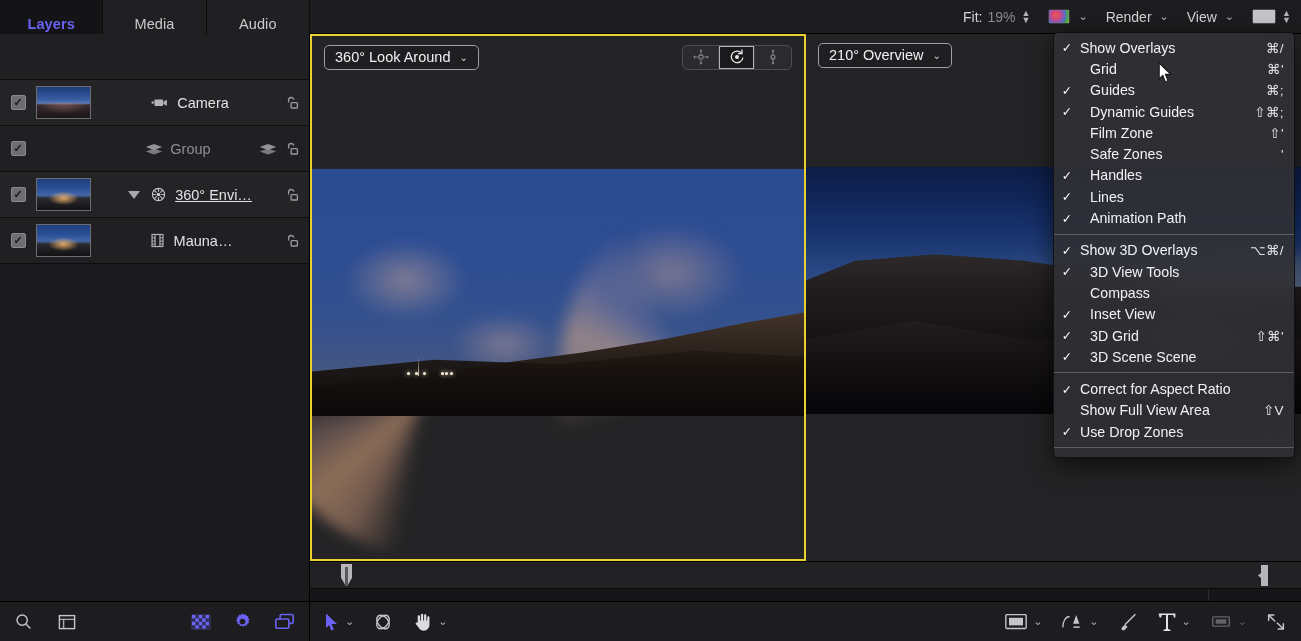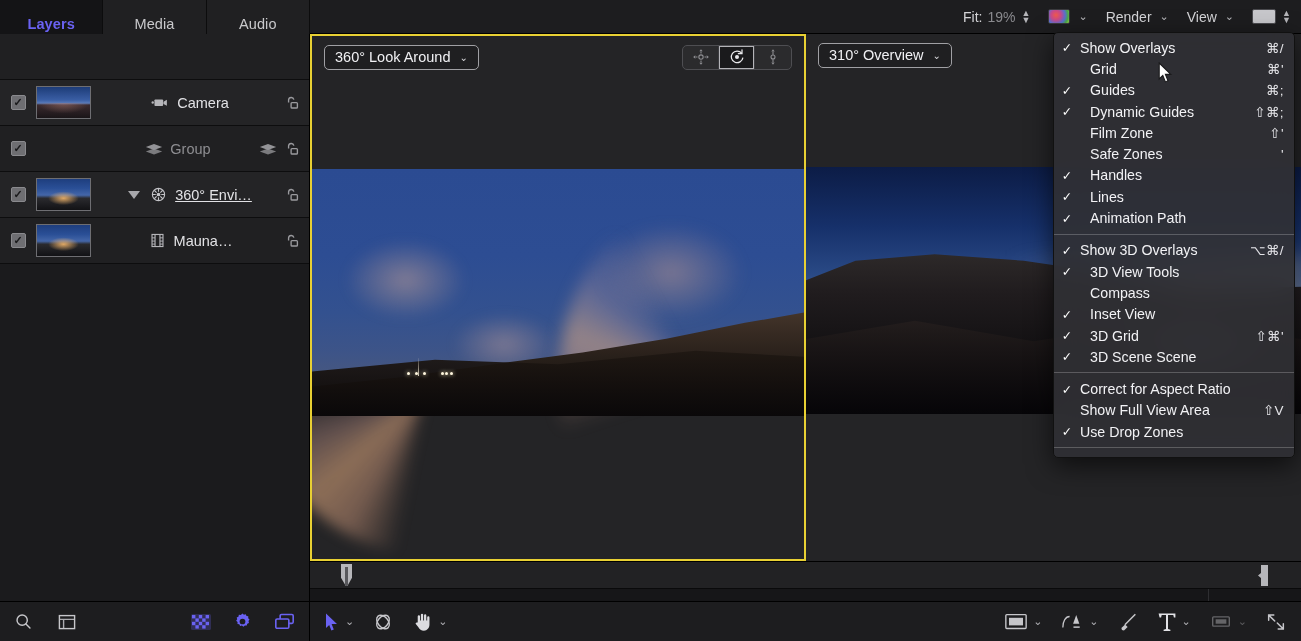--- a/index.html
+++ b/index.html
@@ -528,21 +528,21 @@
       <div class="img-strip scene-over">
         <span class="over-glow"></span>
         <span class="over-sun"></span>
         <span class="over-rainbow"></span>
         <span class="over-ridge"></span>
         <span class="over-ridge2"></span>
         <span class="over-hl"></span>
       </div>
       <div class="vp-header">
         <div class="vp-popup">
-          <span>310° Overview</span>
+          <span>210° Overview</span>
           <span class="c">⌄</span>
         </div>
       </div>
     </div>
   </div>
 
   <div class="ruler-strip">
     <div class="playhead"></div>
     <div class="end-marker"></div>
   </div>

